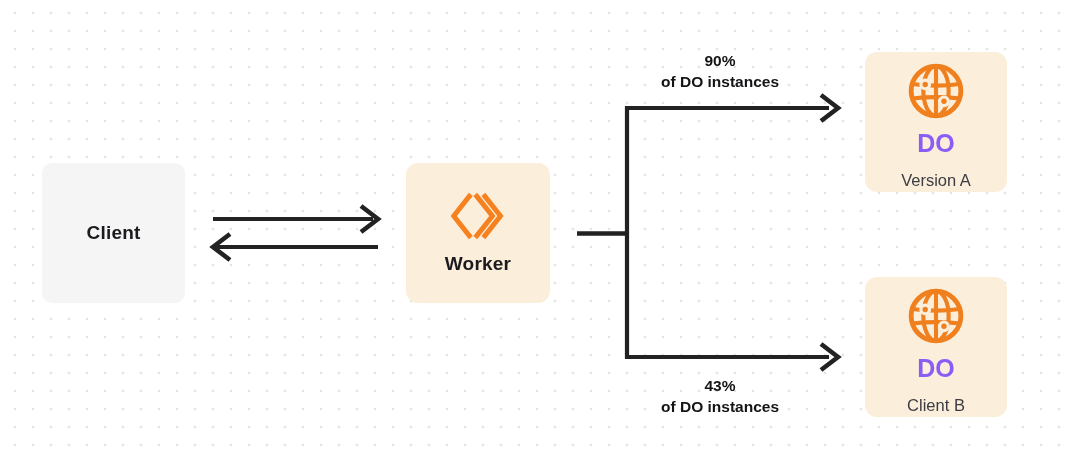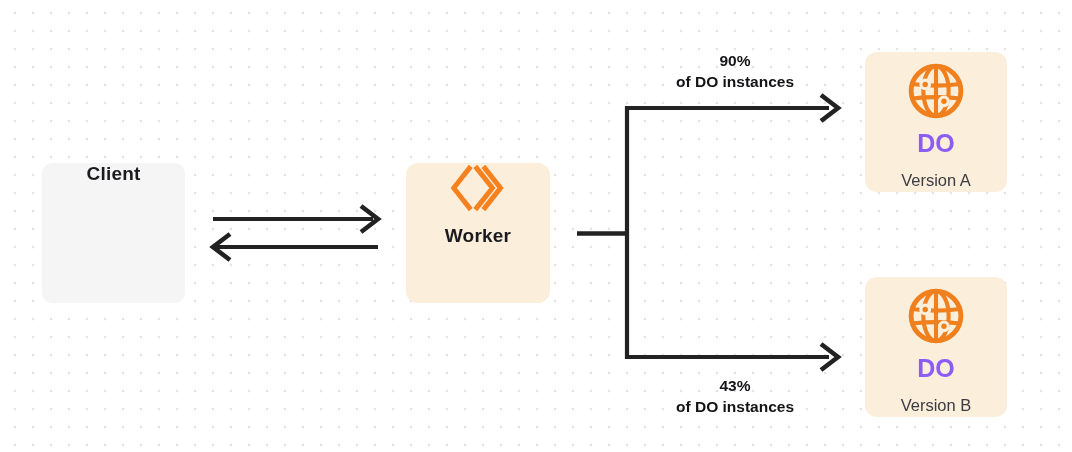--- a/index.html
+++ b/index.html
@@ -17,21 +17,21 @@
     background-size: 18px 18px;
     background-position: 6px 4px;
     overflow: hidden;
   }
   .node {
     position: absolute;
     border-radius: 10px;
     display: flex;
     flex-direction: column;
     align-items: center;
-    justify-content: flex-start;
+    justify-content: center;
     box-sizing: border-box;
   }
   .node.gray  { background: #f5f5f6; }
   .node.cream { background: #fbeedb; border-radius: 12px; }
 
   #client-node {
     left: 42px; top: 163px; width: 143px; height: 140px;
   }
   #worker-node {
     left: 406px; top: 163px; width: 144px; height: 140px;
@@ -59,21 +59,21 @@
     color: #8b5cf6;
   }
   .do-subtitle {
     margin-top: 13px;
     font-size: 16.5px;
     font-weight: 400;
     color: #3c3c43;
   }
   .split-label {
     position: absolute;
-    left: 610px;
+    left: 595px;
     width: 250px;
     text-align: center;
     color: #141417;
     font-size: 15.5px;
     font-weight: 700;
     line-height: 21px;
   }
   #top-split-label    { top: 50px; }
   #bottom-split-label { top: 375px; }
 
@@ -136,21 +136,21 @@
           <line x1="32" y1="6" x2="32" y2="58" stroke-width="4.4"></line>
           <ellipse cx="32" cy="32" rx="13.5" ry="26.5" stroke-width="4.4"></ellipse>
           <path d="M6.5,24.5 Q32,28 57.5,24.5" stroke-width="4.4"></path>
           <path d="M6.5,40 Q32,37 57.5,40" stroke-width="4.4"></path>
         </g>
         <circle cx="20.5" cy="25" r="4.6" fill="#f0801e" stroke="#fbeedb" stroke-width="3.4"></circle>
         <circle cx="40.5" cy="43" r="4.6" fill="#f0801e" stroke="#fbeedb" stroke-width="3.4"></circle>
       </svg>
     </span>
     <span class="do-title">DO</span>
-    <span class="do-subtitle">Version B</span>
+    <span class="do-subtitle">Client B</span>
   </div>
 
   <div class="split-label" id="top-split-label">
     <div>90%</div>
     <div>of DO instances</div>
   </div>
   <div class="split-label" id="bottom-split-label">
     <div>43%</div>
     <div>of DO instances</div>
   </div>

